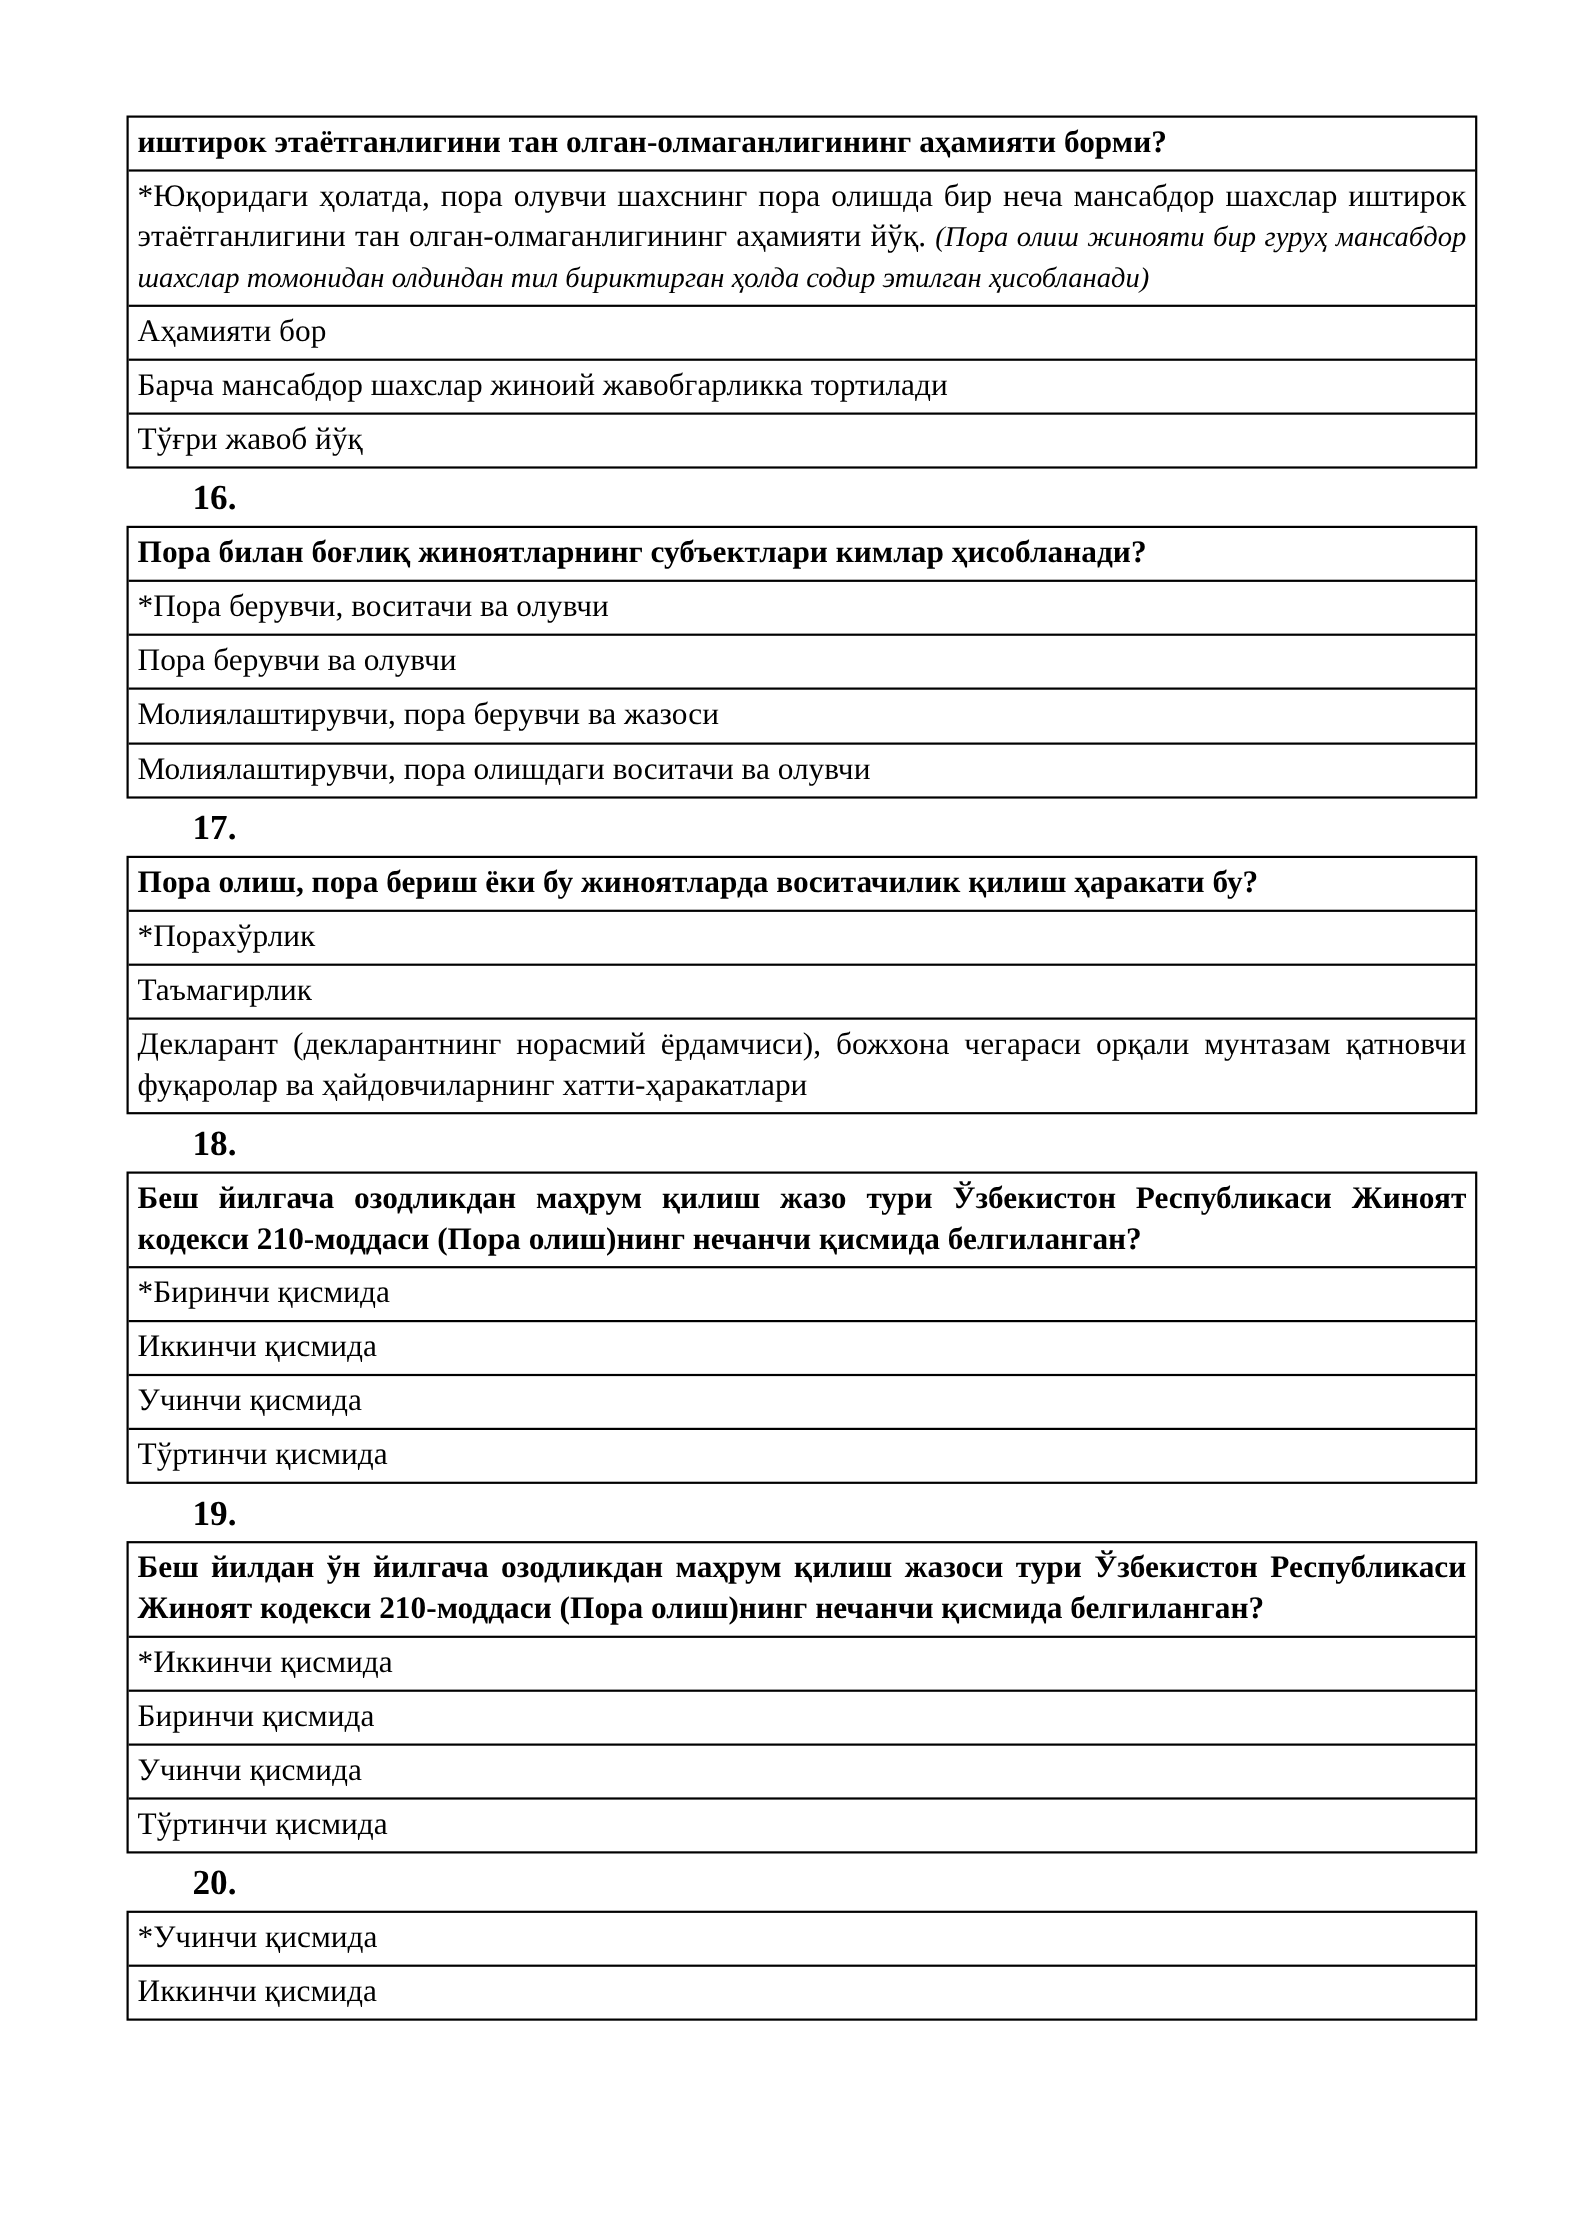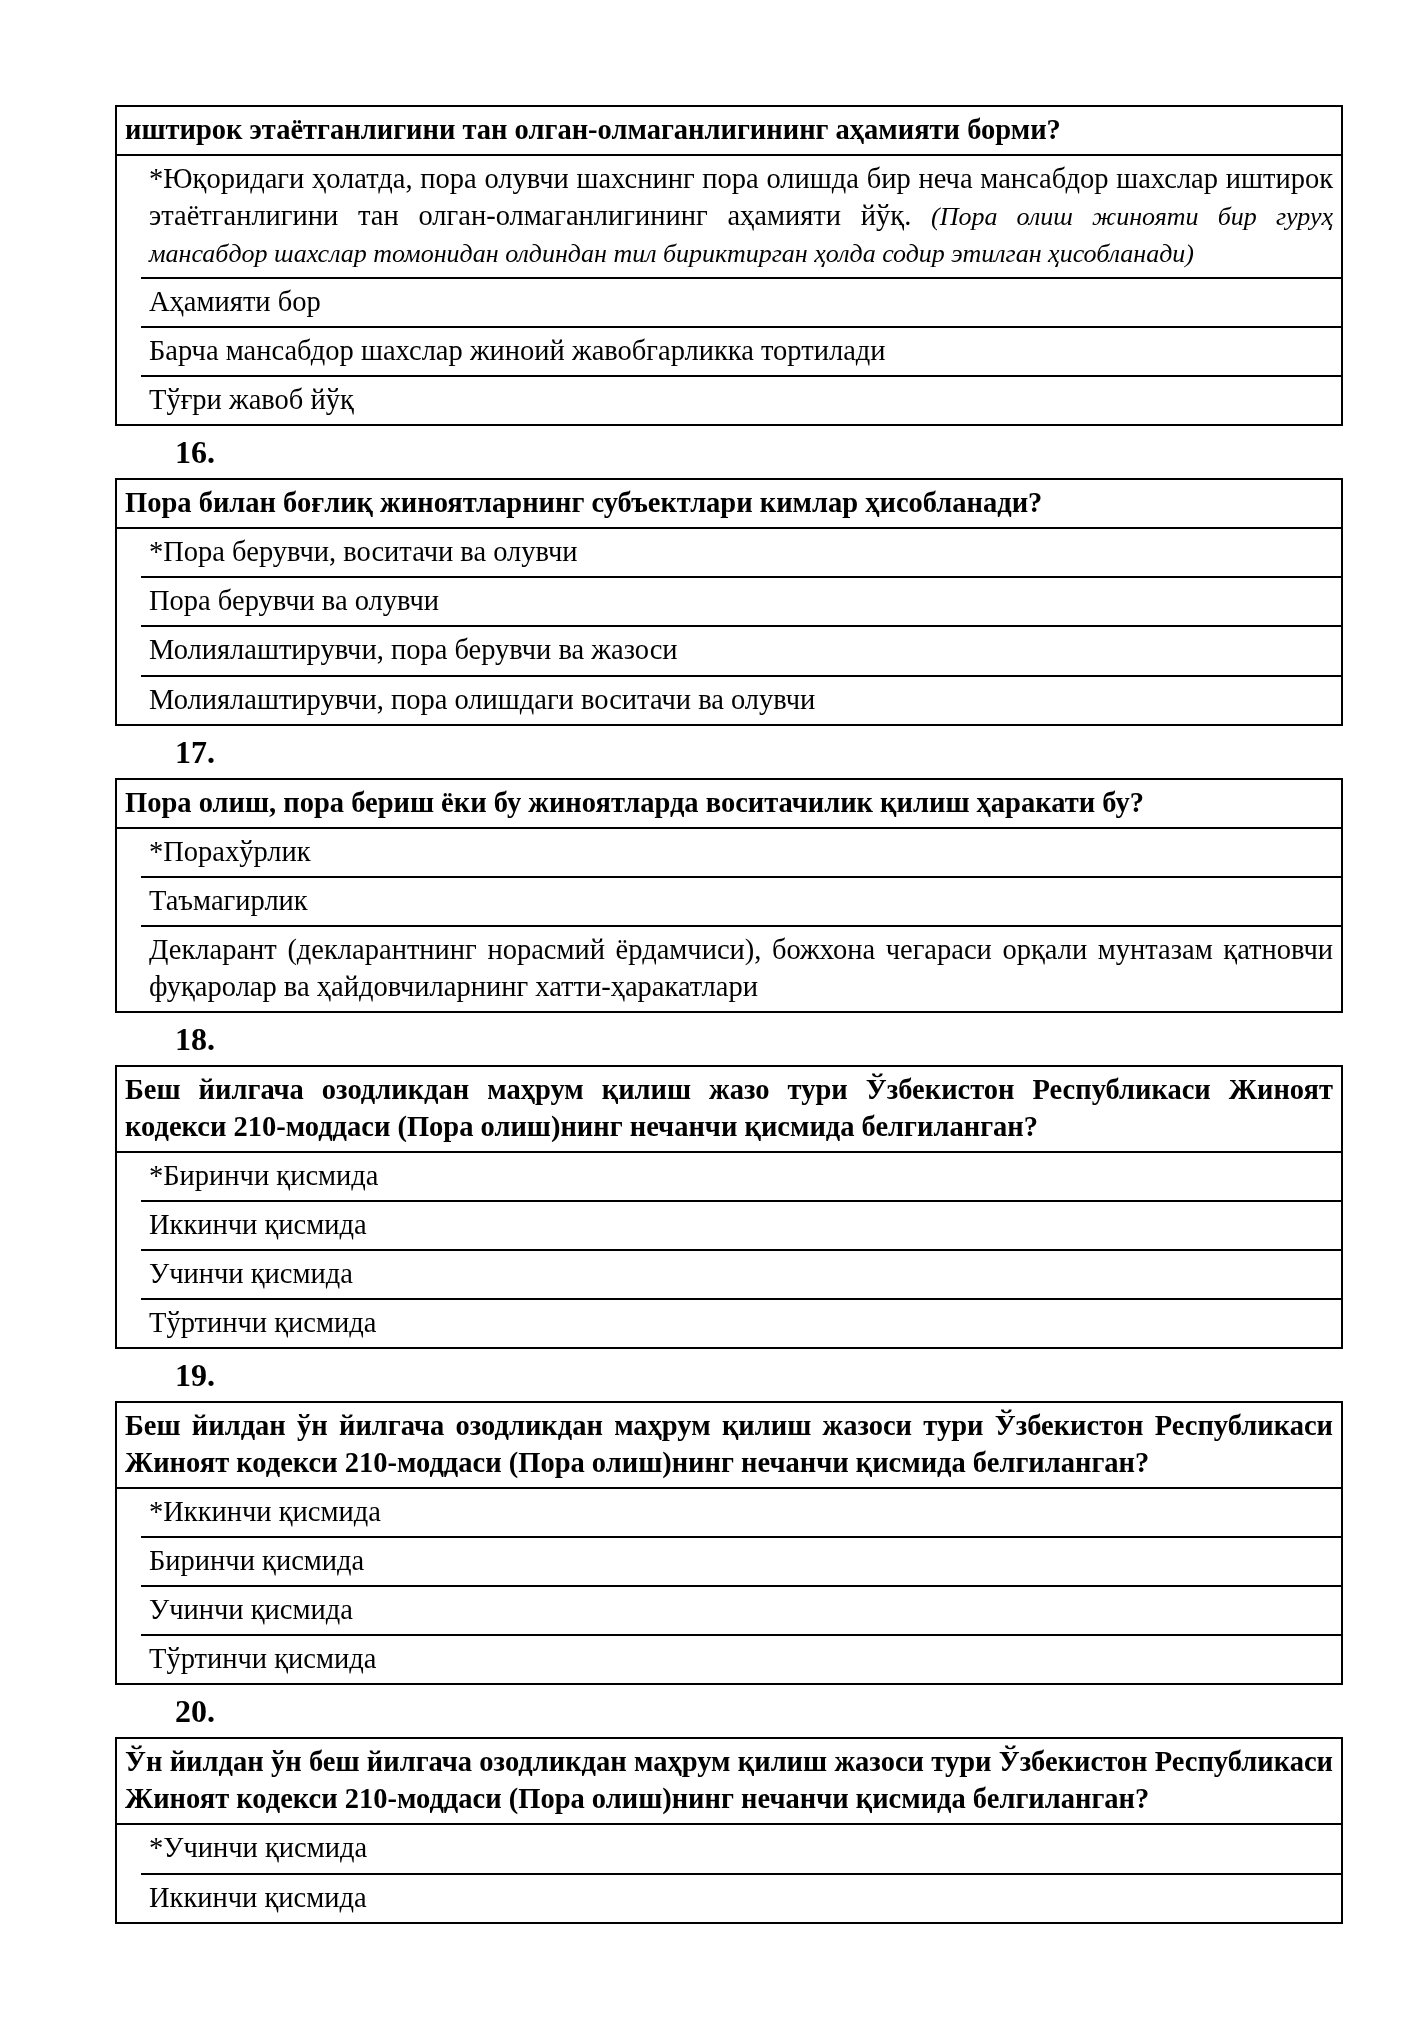--- a/index.html
+++ b/index.html
@@ -37,21 +37,20 @@
   .qblock .row:last-child {
     border-bottom: none;
   }
   .row.question {
     font-weight: bold;
     text-align: justify;
     text-justify: inter-word;
   }
   .row.answer {
     font-weight: normal;
-    margin-left: 24px;
   }
   .ital {
     font-style: italic;
     font-size: 26px;
   }
   .red {
     color: #000000;
   }
   .qnum {
     font-weight: bold;
@@ -103,18 +102,17 @@
       <div class="qnum">19.</div>
       <div class="qblock">
         <div class="row question jpar"><span class="red">Беш йилдан ўн йилгача озодликдан маҳрум қилиш</span><span> жазоси тури Ўзбекистон Республикаси Жиноят кодекси 210-моддаси </span><span class="red">(Пора олиш)</span><span>нинг нечанчи қисмида белгиланган?</span></div>
         <div class="row answer"><span>*Иккинчи қисмида</span></div>
         <div class="row answer"><span>Биринчи қисмида</span></div>
         <div class="row answer"><span>Учинчи қисмида</span></div>
         <div class="row answer"><span>Тўртинчи қисмида</span></div>
       </div>
       <div class="qnum">20.</div>
       <div class="qblock">
-        <div class="row question jpar"><span class="red">Ўн йилдан ўн беш йилгача озодликдан маҳрум қилиш</span><span> жазоси тури Ўзбекистон Республикаси Жиноят кодекси 210-моддаси </span><span class="red">(Пора олиш)</span><span>нинг нечанчи қисмида белгиланган?</span></div>
         <div class="row answer"><span>*Учинчи қисмида</span></div>
         <div class="row answer"><span>Иккинчи қисмида</span></div>
       </div>
     </div>
 </div>
 
 </body></html>

